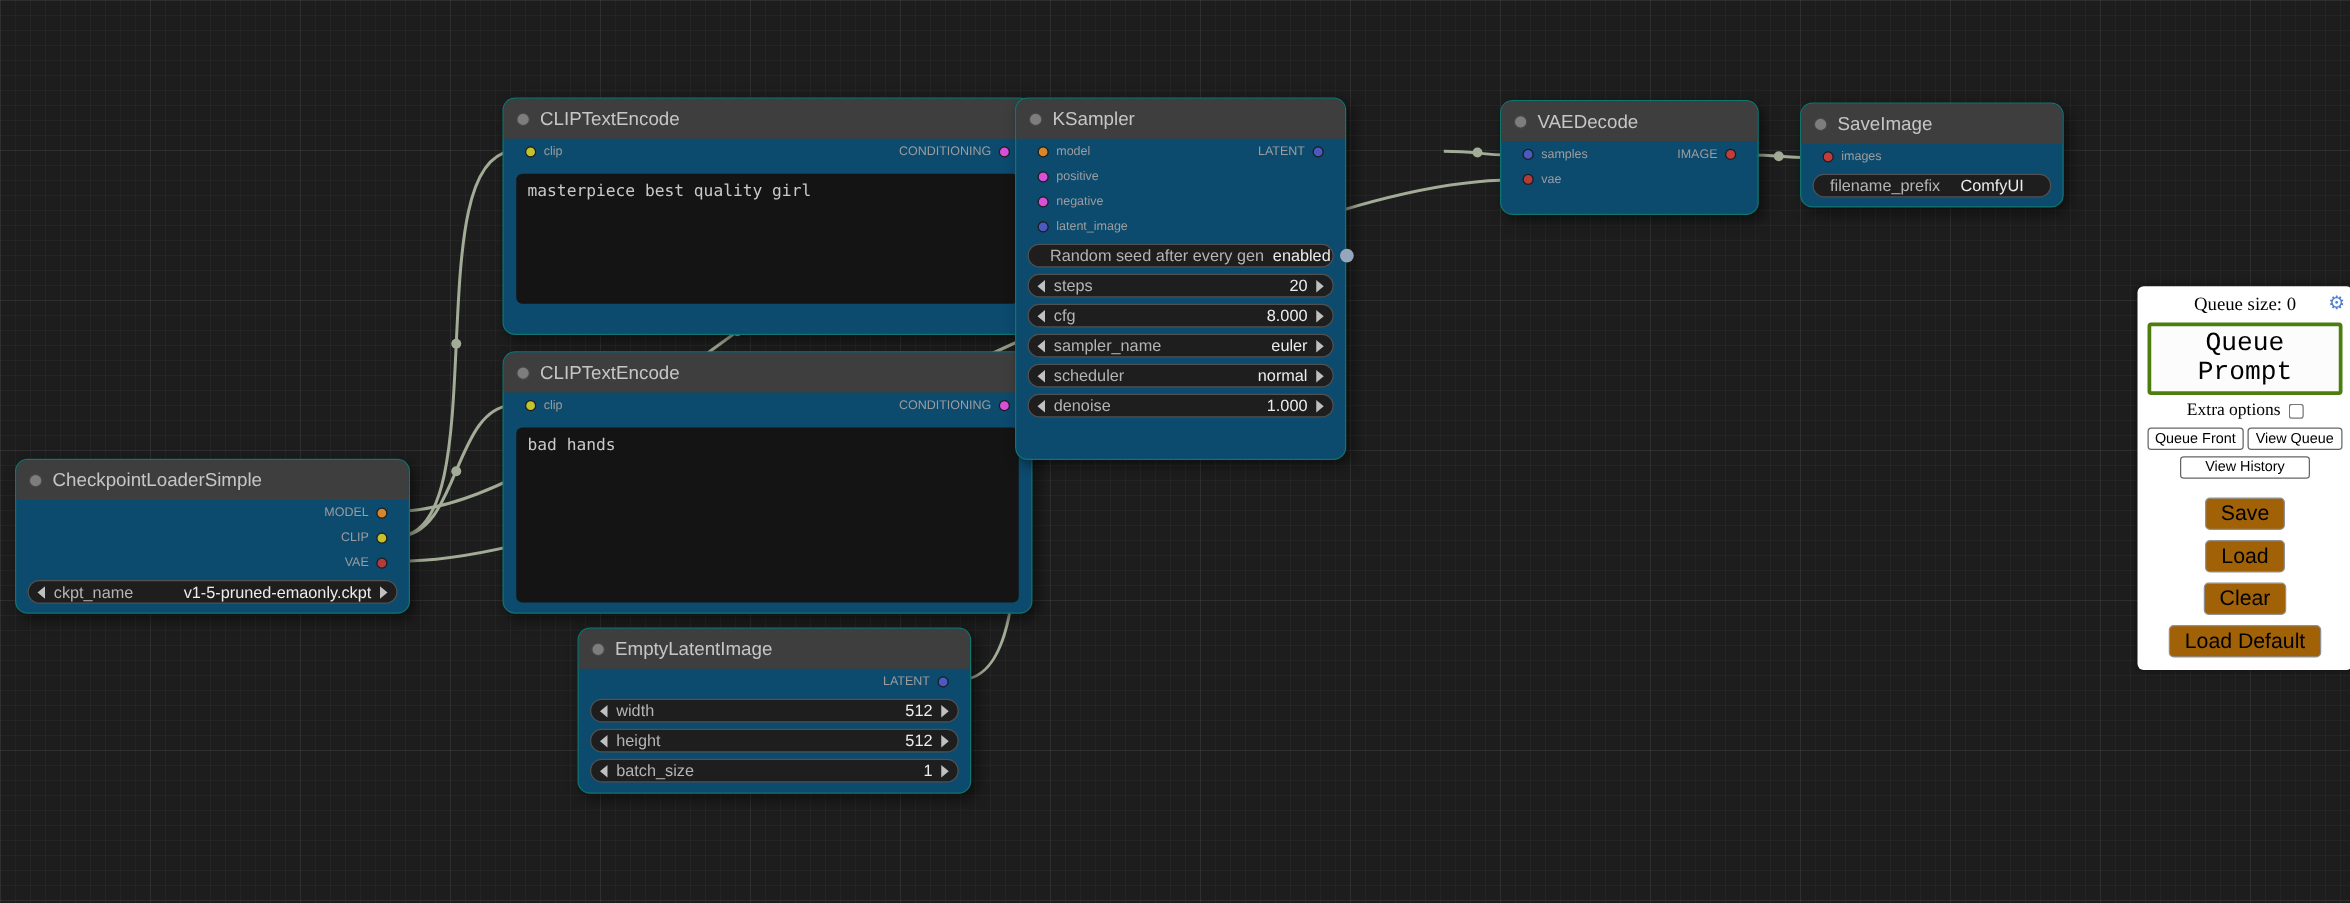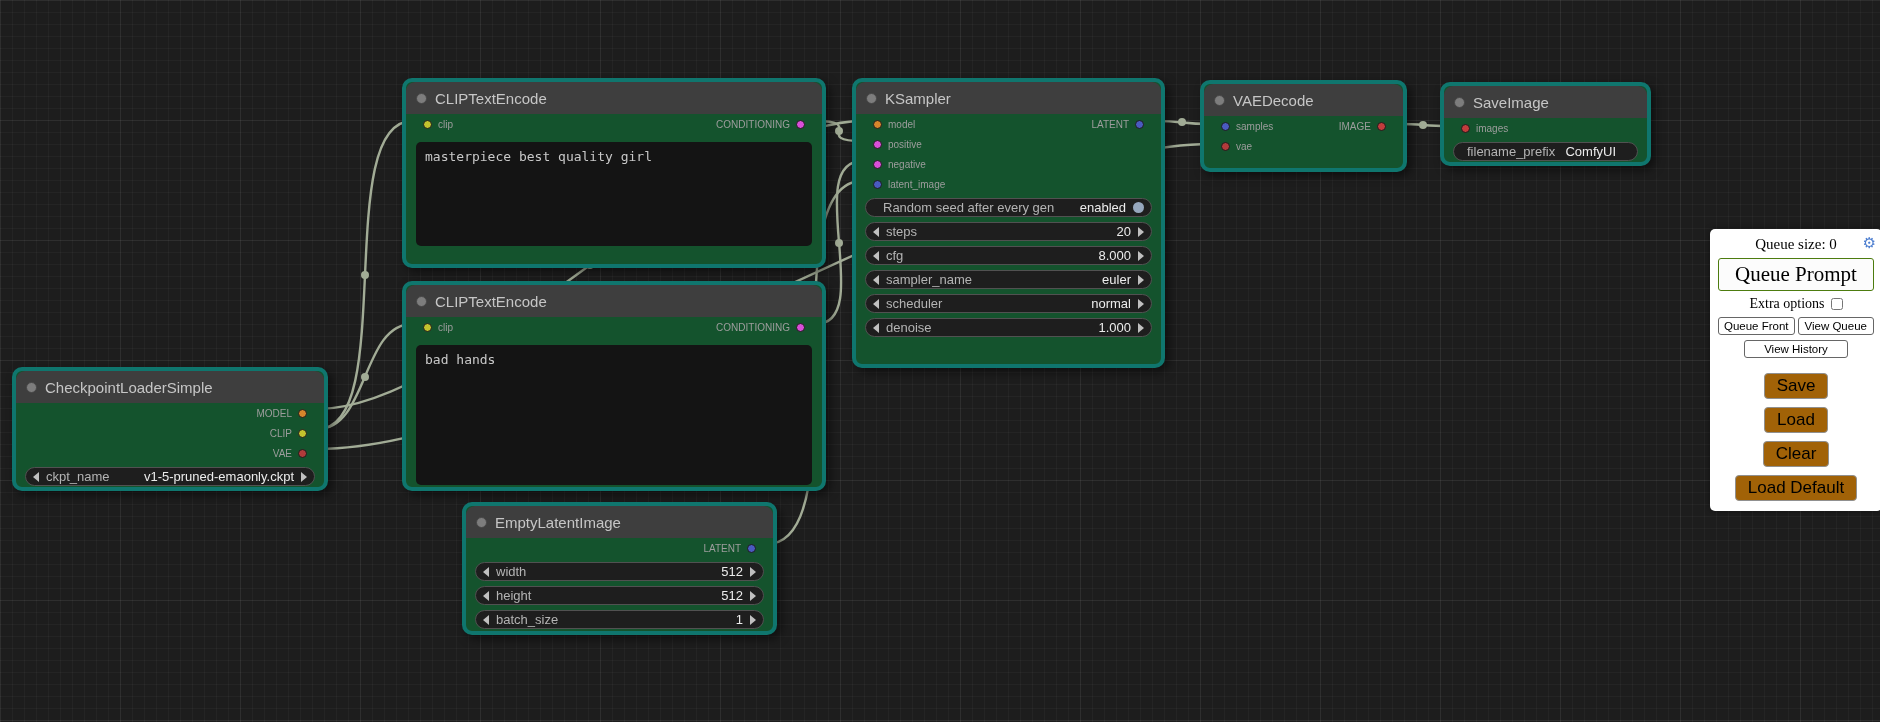--- a/index.html
+++ b/index.html
@@ -9,21 +9,21 @@
     background-color:#1d1d1d;
     background-image:
       linear-gradient(rgba(255,255,255,0.030) 1px, transparent 1px),
       linear-gradient(90deg, rgba(255,255,255,0.030) 1px, transparent 1px),
       linear-gradient(rgba(255,255,255,0.045) 1px, transparent 1px),
       linear-gradient(90deg, rgba(255,255,255,0.045) 1px, transparent 1px);
     background-size:12px 12px,12px 12px,120px 120px,120px 120px;
     font-family:"Liberation Sans",sans-serif;
   }
   #links{position:absolute;left:0;top:0;z-index:0}
-  .node{position:absolute;background:#14532d;border:4px solid #0f766e;border-radius:10px;
+  .node{position:absolute;background:#0c4a6e;border:1px solid #0f766e;border-radius:10px;
         box-shadow:4px 4px 10px rgba(0,0,0,.5);z-index:1}
   .node-title{display:flex;align-items:center;gap:8px;height:32px;padding:0 10px;
         background:#3e3e3e;border-radius:9px 9px 0 0;color:#c6c6c6;font-size:15px;white-space:nowrap}
   .t-dot{width:11px;height:11px;border-radius:50%;background:#7d7d7d;border:1px solid #464646;flex:none}
   .srow{display:flex;align-items:center;height:20px;padding:0 17px;color:#9d9d9d;font-size:10px;gap:6px}
   .srow.out{justify-content:flex-end}
   .srow.both{justify-content:space-between}
   .sgroup{display:flex;align-items:center;gap:6px}
   .sdot{width:9px;height:9px;border-radius:50%;border:1px solid #1c1c1c;flex:none}
   .c-model{background:#d7862c}
@@ -45,22 +45,22 @@
   .prompt{display:block;margin:8px 10px 0;width:calc(100% - 20px);background:#141414;color:#c9c9c9;
         font-family:"DejaVu Sans Mono",monospace;font-size:13px;line-height:1.5;border:none;
         border-radius:5px;padding:5px 9px;resize:none;overflow:hidden}
 
   
   .menu{position:absolute;left:1710px;top:229px;width:172px;background:#ffffff;border-radius:5px;
         padding:6px 8px 10px;z-index:2;display:flex;flex-direction:column;align-items:center;gap:5px;
         box-shadow:0 0 6px rgba(0,0,0,.45);font-family:"Liberation Serif",serif;color:#000}
   .menu-header{width:100%;position:relative;text-align:center;font-size:15px;line-height:18px}
   .gear{position:absolute;right:-2px;top:0;color:#4e7fd0;font-size:15px;cursor:pointer;line-height:16px}
-  .queue-prompt{width:100%;font-family:Liberation Serif, serif;font-size:21px;background:#fcfcfc;
-        border:1px solid #4d7c0f;border-radius:3px;padding:3px 0;cursor:pointer;color:#000}
+  .queue-prompt{width:100%;font-family:Liberation Mono, monospace;font-size:21px;background:#fcfcfc;
+        border:3px solid #4d7c0f;border-radius:3px;padding:3px 0;cursor:pointer;color:#000}
   .extra{display:flex;align-items:center;gap:6px;font-size:14px}
   .extra input{width:12px;height:12px}
   .row2{display:flex;gap:3px;width:100%}
   .sbtn{flex:1;font-family:"Liberation Sans",sans-serif;font-size:11.5px;background:#fff;
         border:1px solid #666;border-radius:3px;padding:2px 2px;cursor:pointer;color:#000}
   .bbtn{font-family:"Liberation Sans",sans-serif;font-size:17px;background:#a16207;
         border:1px solid #909090;border-radius:4px;padding:2px 12px;margin-top:3px;cursor:pointer;color:#000}
 </style>
 </head>
 <body>
@@ -144,21 +144,21 @@
       <span>clip</span>
     </span>
     <span class="sgroup">
       <span>CONDITIONING</span>
       <span class="sdot c-cond"></span>
     </span>
   </div>
   <textarea class="prompt" style="height: 140px;" spellcheck="false">bad hands</textarea>
 </div>
 
-<div class="node" style="left:852px;top:78px;width:313px;height:290px">
+<div class="node" style="left:812px;top:78px;width:265px;height:290px">
   <div class="node-title">
     <span class="t-dot"></span>
     <span>KSampler</span>
   </div>
   <div class="srow both">
     <span class="sgroup">
       <span class="sdot c-model"></span>
       <span>model</span>
     </span>
     <span class="sgroup">

